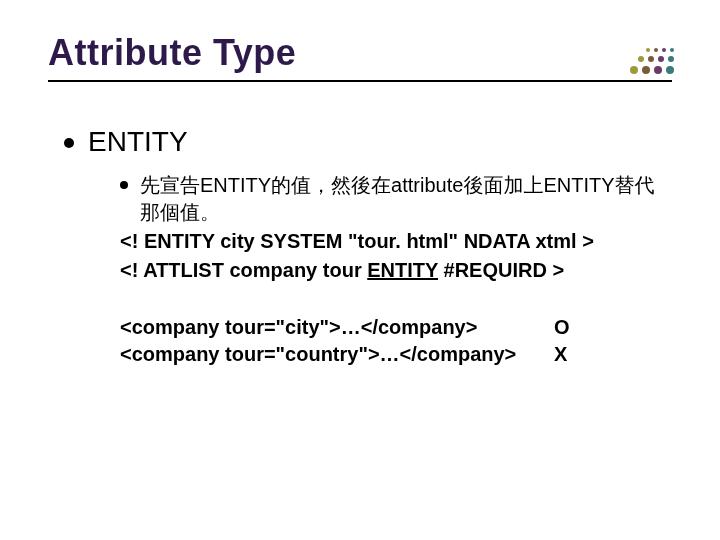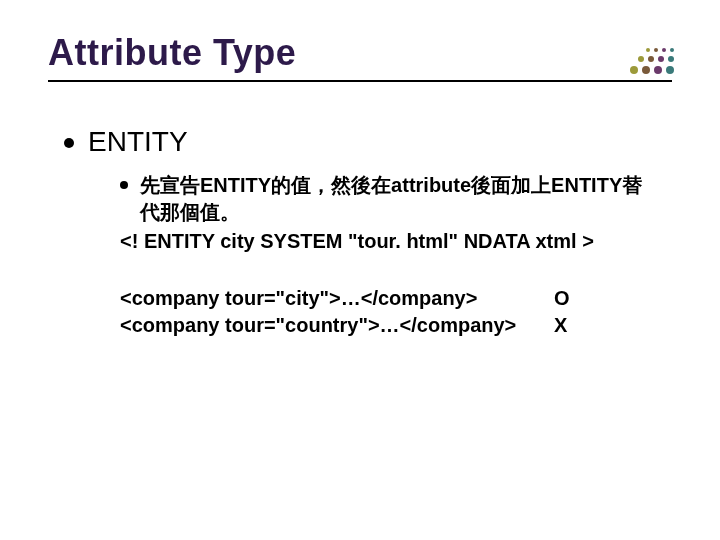--- a/index.html
+++ b/index.html
@@ -68,21 +68,21 @@
   .l2-first .bullet {
     width: 8px;
     height: 8px;
     border-radius: 50%;
     background: #000000;
     margin-top: 9px;
     margin-right: 12px;
     flex: 0 0 auto;
   }
   .l2-first .l2-text {
-    font-weight: bold;
+    font-weight: normal;
   }
   .l2-line {
     font-weight: bold;
     margin-top: 2px;
   }
   .l2-line .u {
     text-decoration: underline;
   }
   .examples {
     margin-top: 30px;
@@ -166,20 +166,23 @@
 
       <div class="l2-first">
         <span class="bullet"></span>
         <span class="l2-text">先宣告ENTITY的值，然後在attribute後面加上ENTITY替代那個值。</span>
       </div>
 
       <div class="l2-line">
         <span>&lt;! ENTITY city SYSTEM "tour. html" NDATA xtml &gt;</span>
       </div>
 
+      <div class="l2-line">
+        <span>&lt;! ATTLIST company tour </span><span class="u">ENTITY</span><span> #REQUIRD &gt;</span>
+      </div>
 
       <div class="examples">
         <div class="ex-row">
           <span class="code">&lt;company tour="city"&gt;…&lt;/company&gt;</span>
           <span class="mark">O</span>
         </div>
         <div class="ex-row">
           <span class="code">&lt;company tour="country"&gt;…&lt;/company&gt;</span>
           <span class="mark">X</span>
         </div>

